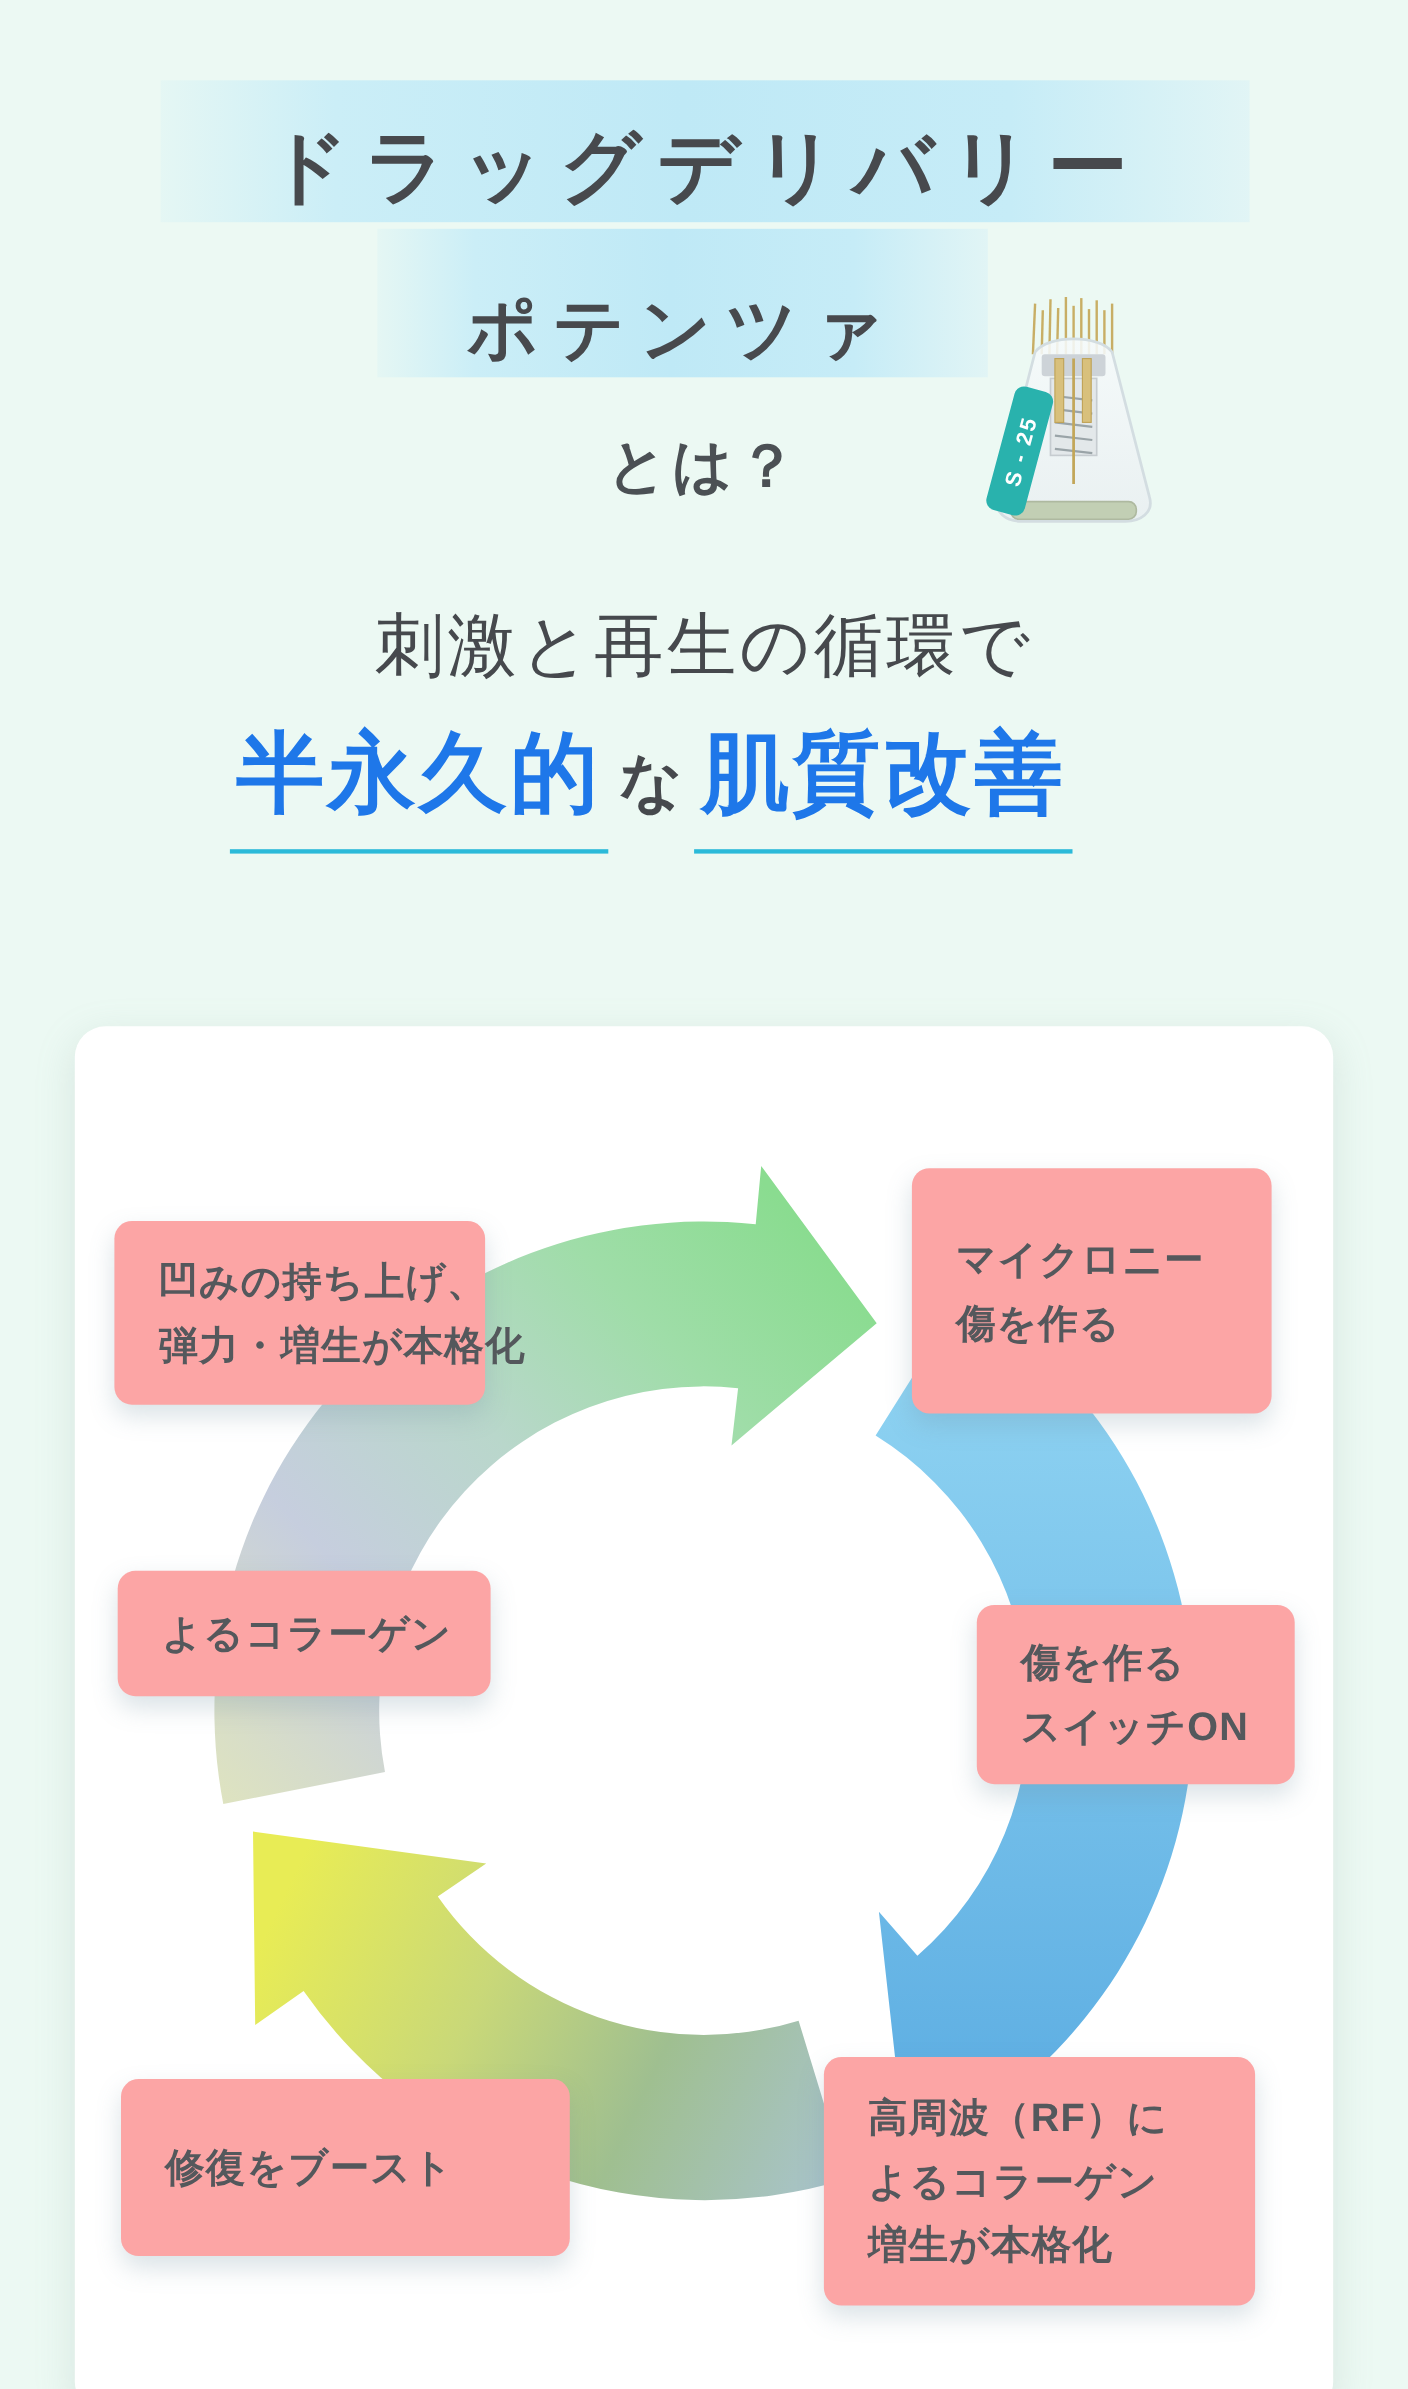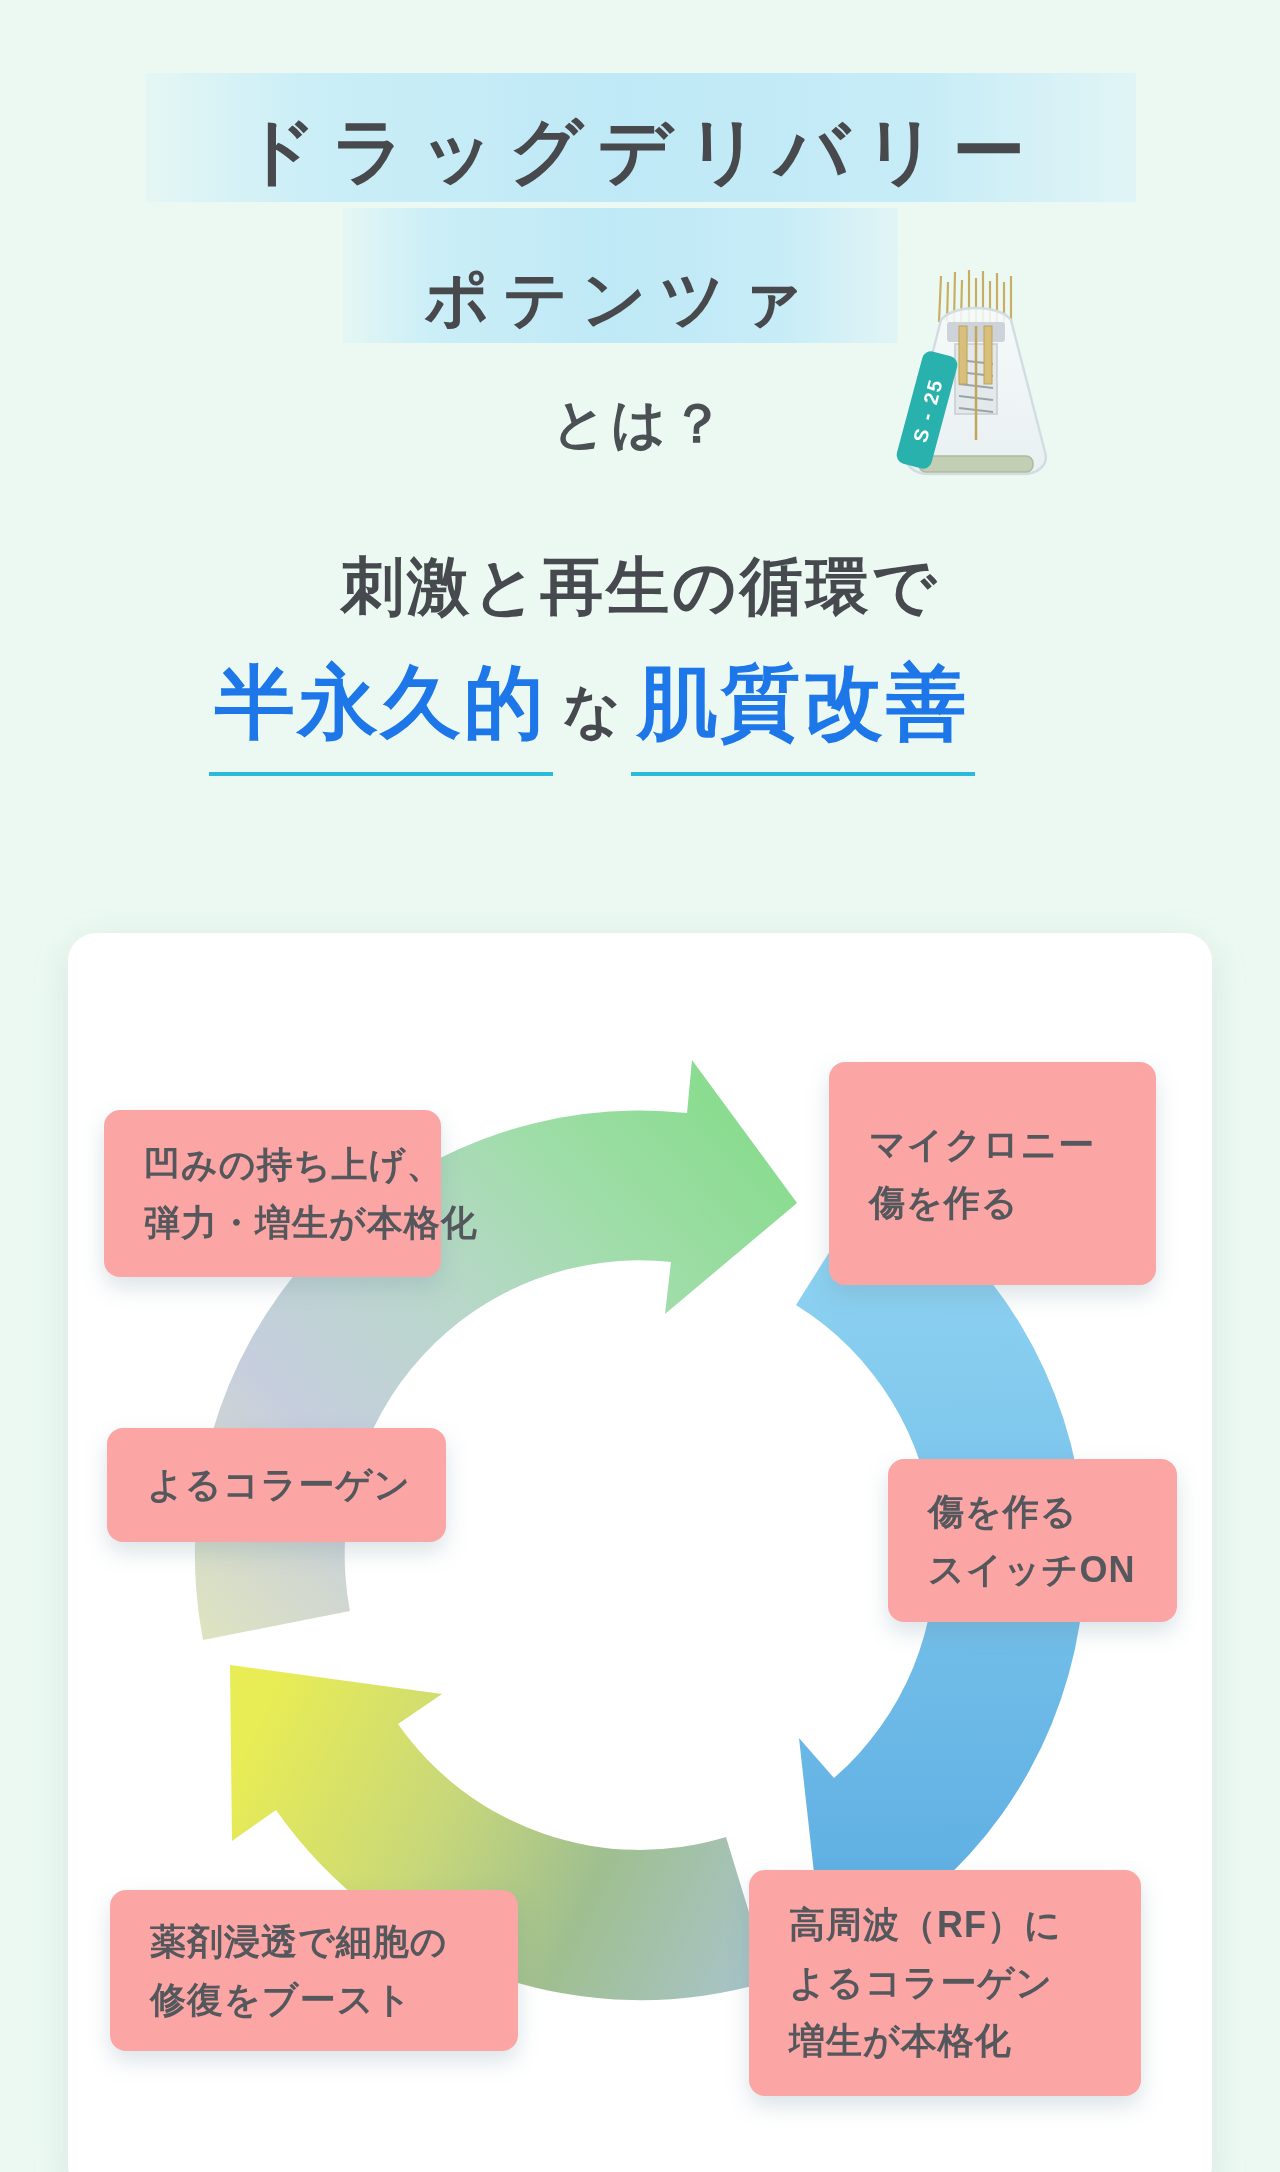--- a/index.html
+++ b/index.html
@@ -19,21 +19,21 @@
   .band1{left:146px;top:73px;width:990px;height:129px;font-size:73px;letter-spacing:14px;}
   .band2{left:343px;top:208px;width:555px;height:135px;font-size:64px;letter-spacing:13px;}
   .question{
     position:absolute;left:0;top:386px;width:1280px;height:76px;
     display:flex;align-items:center;justify-content:center;
     font-size:54px;letter-spacing:4px;color:#4b5054;font-weight:700;
   }
   .subtitle{
     position:absolute;left:0;top:544px;width:1280px;
     text-align:center;font-size:63px;letter-spacing:3px;
-    color:#46494d;font-weight:700;
+    color:#46494d;font-weight:400;
   }
   .emphasis{
     position:absolute;left:0;top:650px;width:1184px;
     text-align:center;color:#46494d;
   }
   .emphasis .em{
     display:inline-block;font-size:80px;letter-spacing:3px;font-weight:700;
     color:#1e77e9;border-bottom:4px solid #2bbad9;padding:0 6px 14px 6px;
   }
   .emphasis .particle{
@@ -168,21 +168,20 @@
     <span>スイッチON</span>
   </div>
 
   <div class="step step-3">
     <span>高周波（RF）に</span>
     <span>よるコラーゲン</span>
     <span>増生が本格化</span>
   </div>
 
   <div class="step step-4">
-    <span>薬剤浸透で細胞の</span>
     <span>修復をブースト</span>
   </div>
 
   <div class="step step-5">
     <span>よるコラーゲン</span>
   </div>
 
   <div class="step step-6">
     <span>凹みの持ち上げ、</span>
     <span>弾力・増生が本格化</span>

